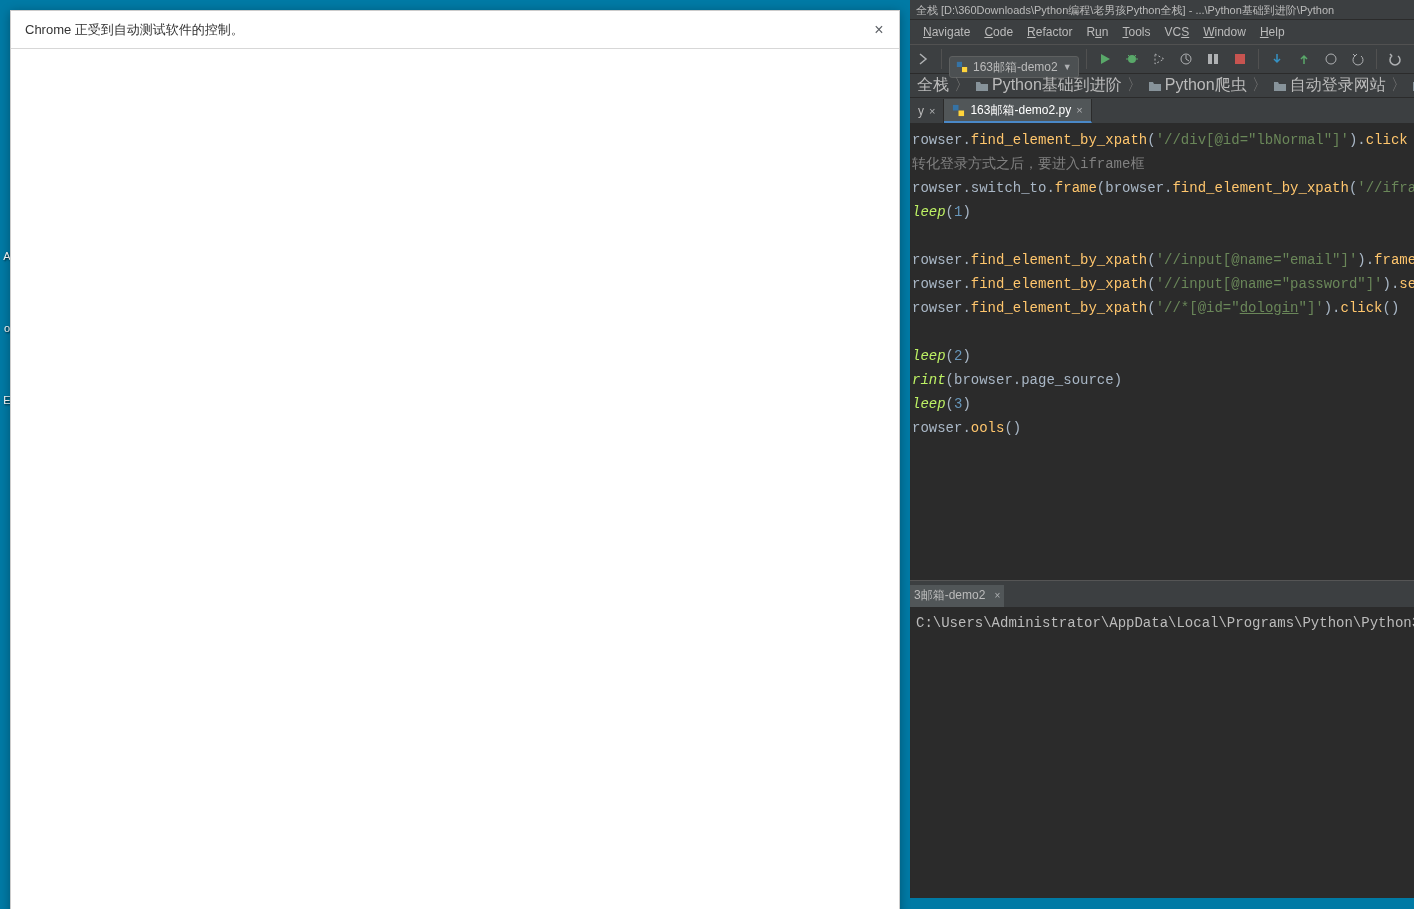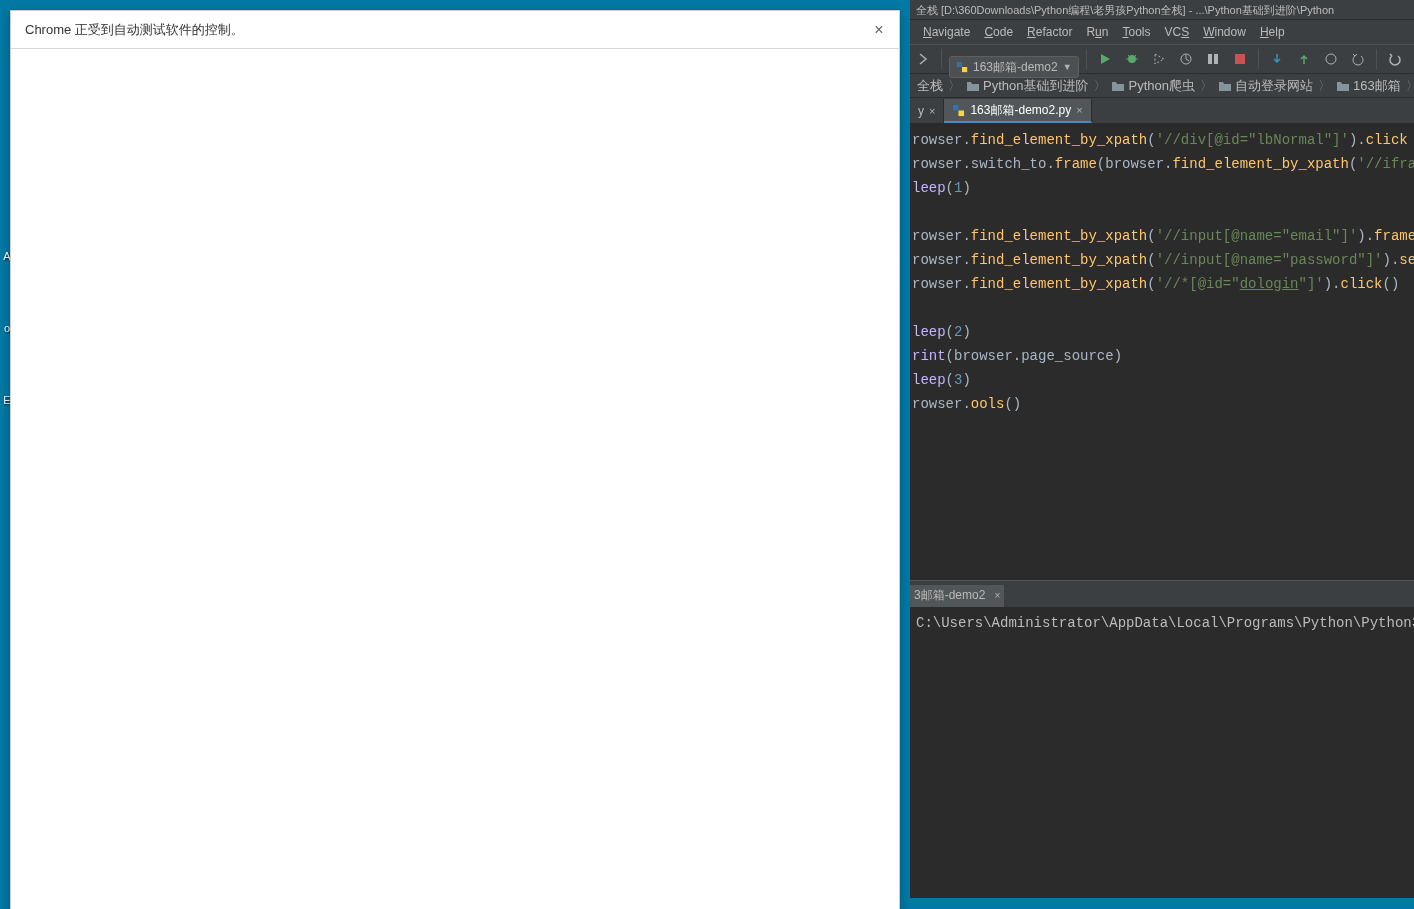--- a/index.html
+++ b/index.html
@@ -154,21 +154,21 @@
   margin: 0 2px;
 }
 
 
 .ide-breadcrumb {
   height: 24px;
   background: #3c3f41;
   border-bottom: 1px solid #2b2b2b;
   display: flex;
   align-items: center;
-  font-size: 13px;
+  font-size: 16px;
   color: #bbbbbb;
   padding-left: 4px;
   gap: 2px;
   white-space: nowrap;
   overflow: hidden;
 }
 .crumb {
   display: flex; align-items: center; gap: 3px;
   padding: 0 3px;
 }
@@ -221,21 +221,21 @@
   white-space: nowrap;
 }
 .code-line {
   padding-left: 2px;
   color: #a9b7c6;
 }
 .k-fn { color: #ffc66d; }
 .k-str { color: #6a8759; }
 .k-num { color: #6897bb; }
 .k-cmt { color: #808080; }
-.k-builtin { color: #c4b5fd; }
+.k-builtin { color: #bef264; font-style: italic; }
 
 
 .editor-divider {
   height: 4px;
   background: #3c3f41;
   border-top: 1px solid #555;
   cursor: ns-resize;
 }
 
 
@@ -434,20 +434,21 @@
           <rect x="1" y="1" width="6" height="6" fill="#3573a6"></rect>
           <rect x="7" y="7" width="6" height="6" fill="#ffd43b"></rect>
         </svg>
       <span>163邮箱-demo2.py</span>
       <span class="tab-close">×</span>
     </div>
   </div>
 
   <div class="editor">
     <div class="code-line"><span>rowser.</span><span class="k-fn">find_element_by_xpath</span><span>(</span><span class="k-str">'//div[@id="lbNormal"]'</span><span>).</span><span class="k-fn">click</span></div>
+    <div class="code-line"><span class="k-cmt">转化登录方式之后，要进入iframe框</span></div>
     <div class="code-line"><span>rowser.switch_to.</span><span class="k-fn">frame</span><span>(browser.</span><span class="k-fn">find_element_by_xpath</span><span>(</span><span class="k-str">'//ifra</span></div>
     <div class="code-line"><span class="k-builtin">leep</span><span>(</span><span class="k-num">1</span><span>)</span></div>
     <div class="code-line">&nbsp;</div>
     <div class="code-line"><span>rowser.</span><span class="k-fn">find_element_by_xpath</span><span>(</span><span class="k-str">'//input[@name="email"]'</span><span>).</span><span class="k-fn">frame</span></div>
     <div class="code-line"><span>rowser.</span><span class="k-fn">find_element_by_xpath</span><span>(</span><span class="k-str">'//input[@name="password"]'</span><span>).</span><span class="k-fn">se</span></div>
     <div class="code-line"><span>rowser.</span><span class="k-fn">find_element_by_xpath</span><span>(</span><span class="k-str">'//*[@id="</span><span class="k-str" style="text-decoration:underline">dologin</span><span class="k-str">"]'</span><span>).</span><span class="k-fn">click</span><span>()</span></div>
     <div class="code-line">&nbsp;</div>
     <div class="code-line"><span class="k-builtin">leep</span><span>(</span><span class="k-num">2</span><span>)</span></div>
     <div class="code-line"><span class="k-builtin">rint</span><span>(browser.page_source)</span></div>
     <div class="code-line"><span class="k-builtin">leep</span><span>(</span><span class="k-num">3</span><span>)</span></div>

